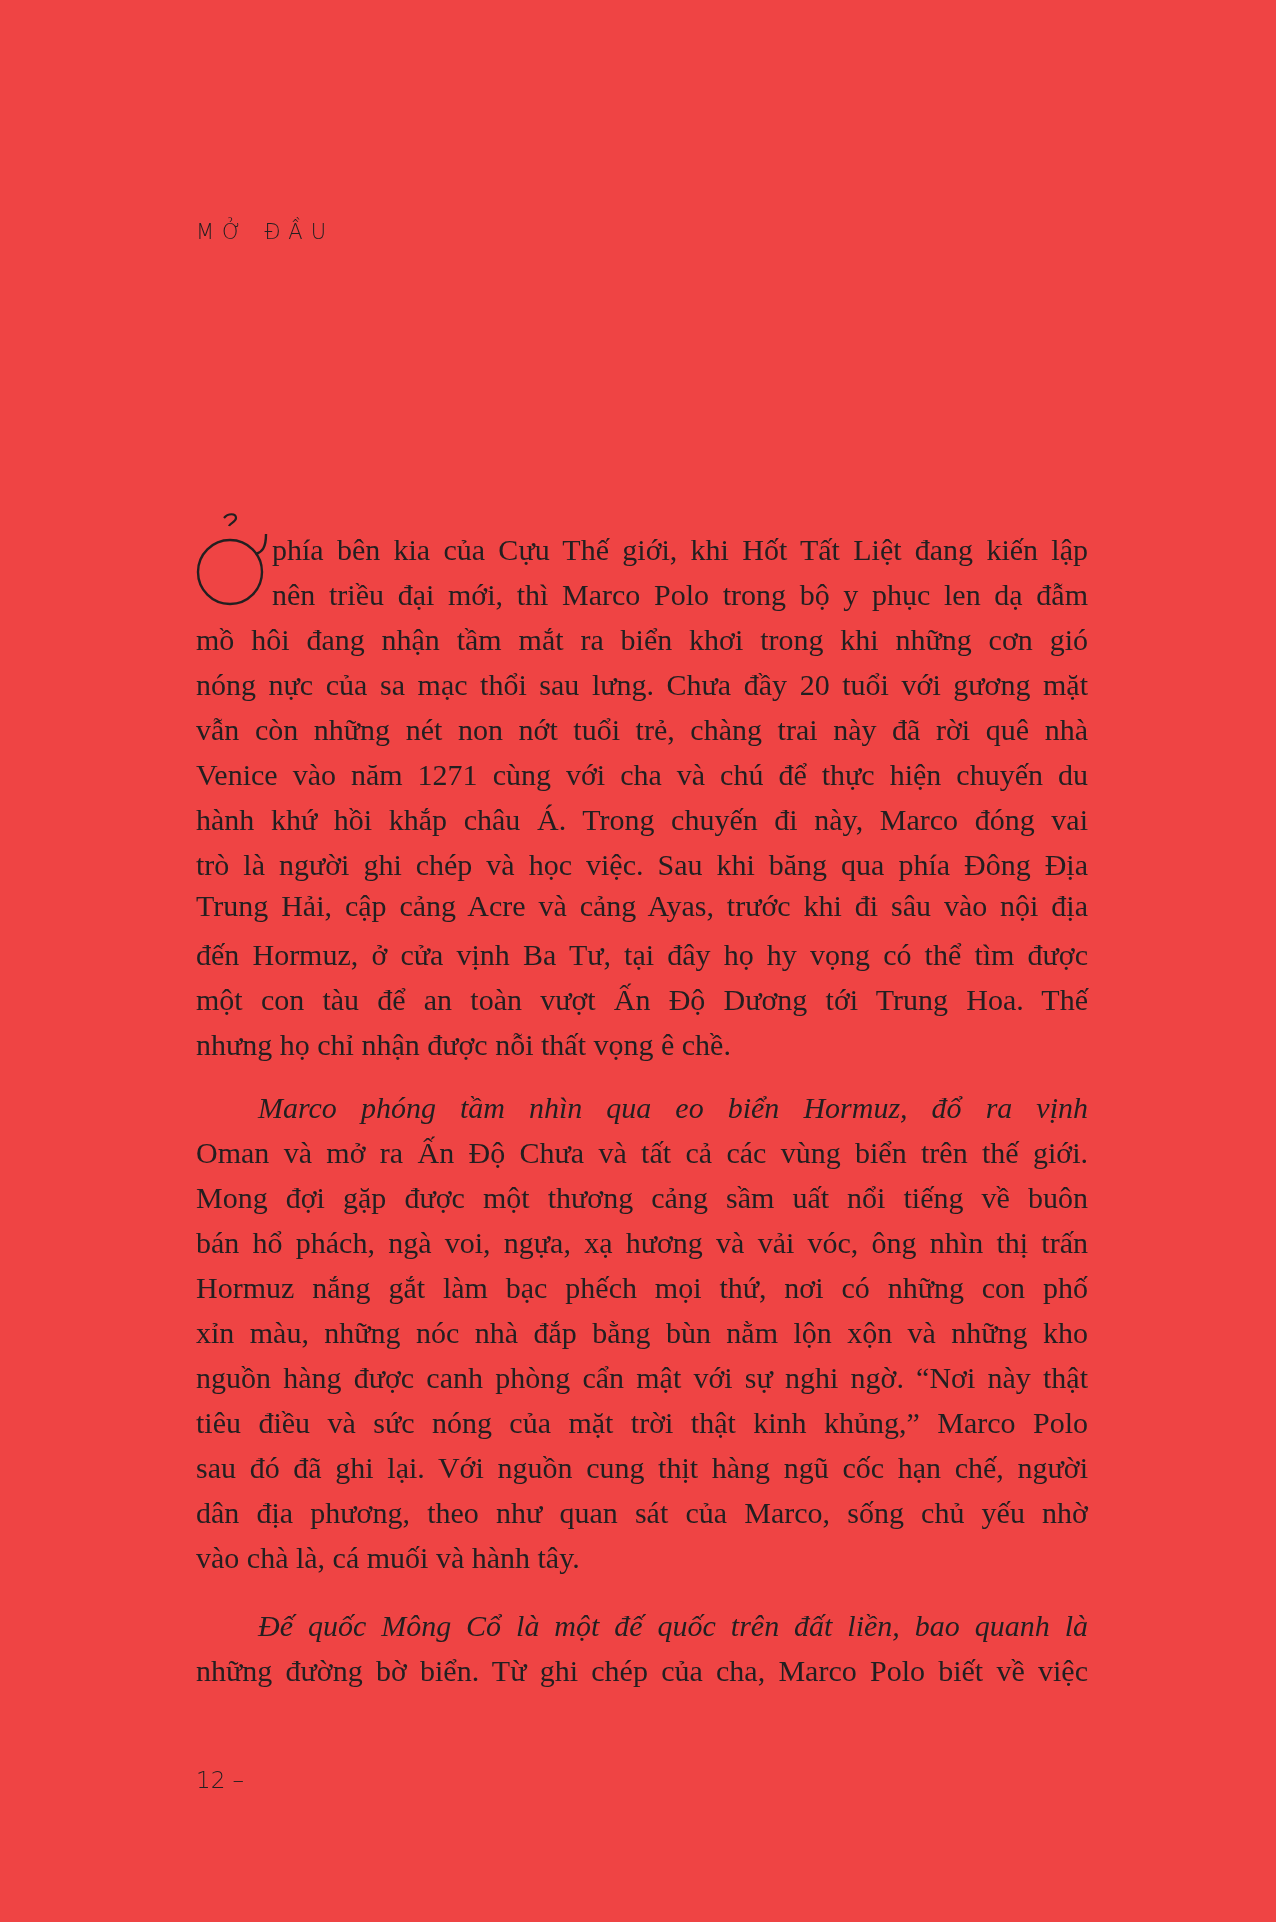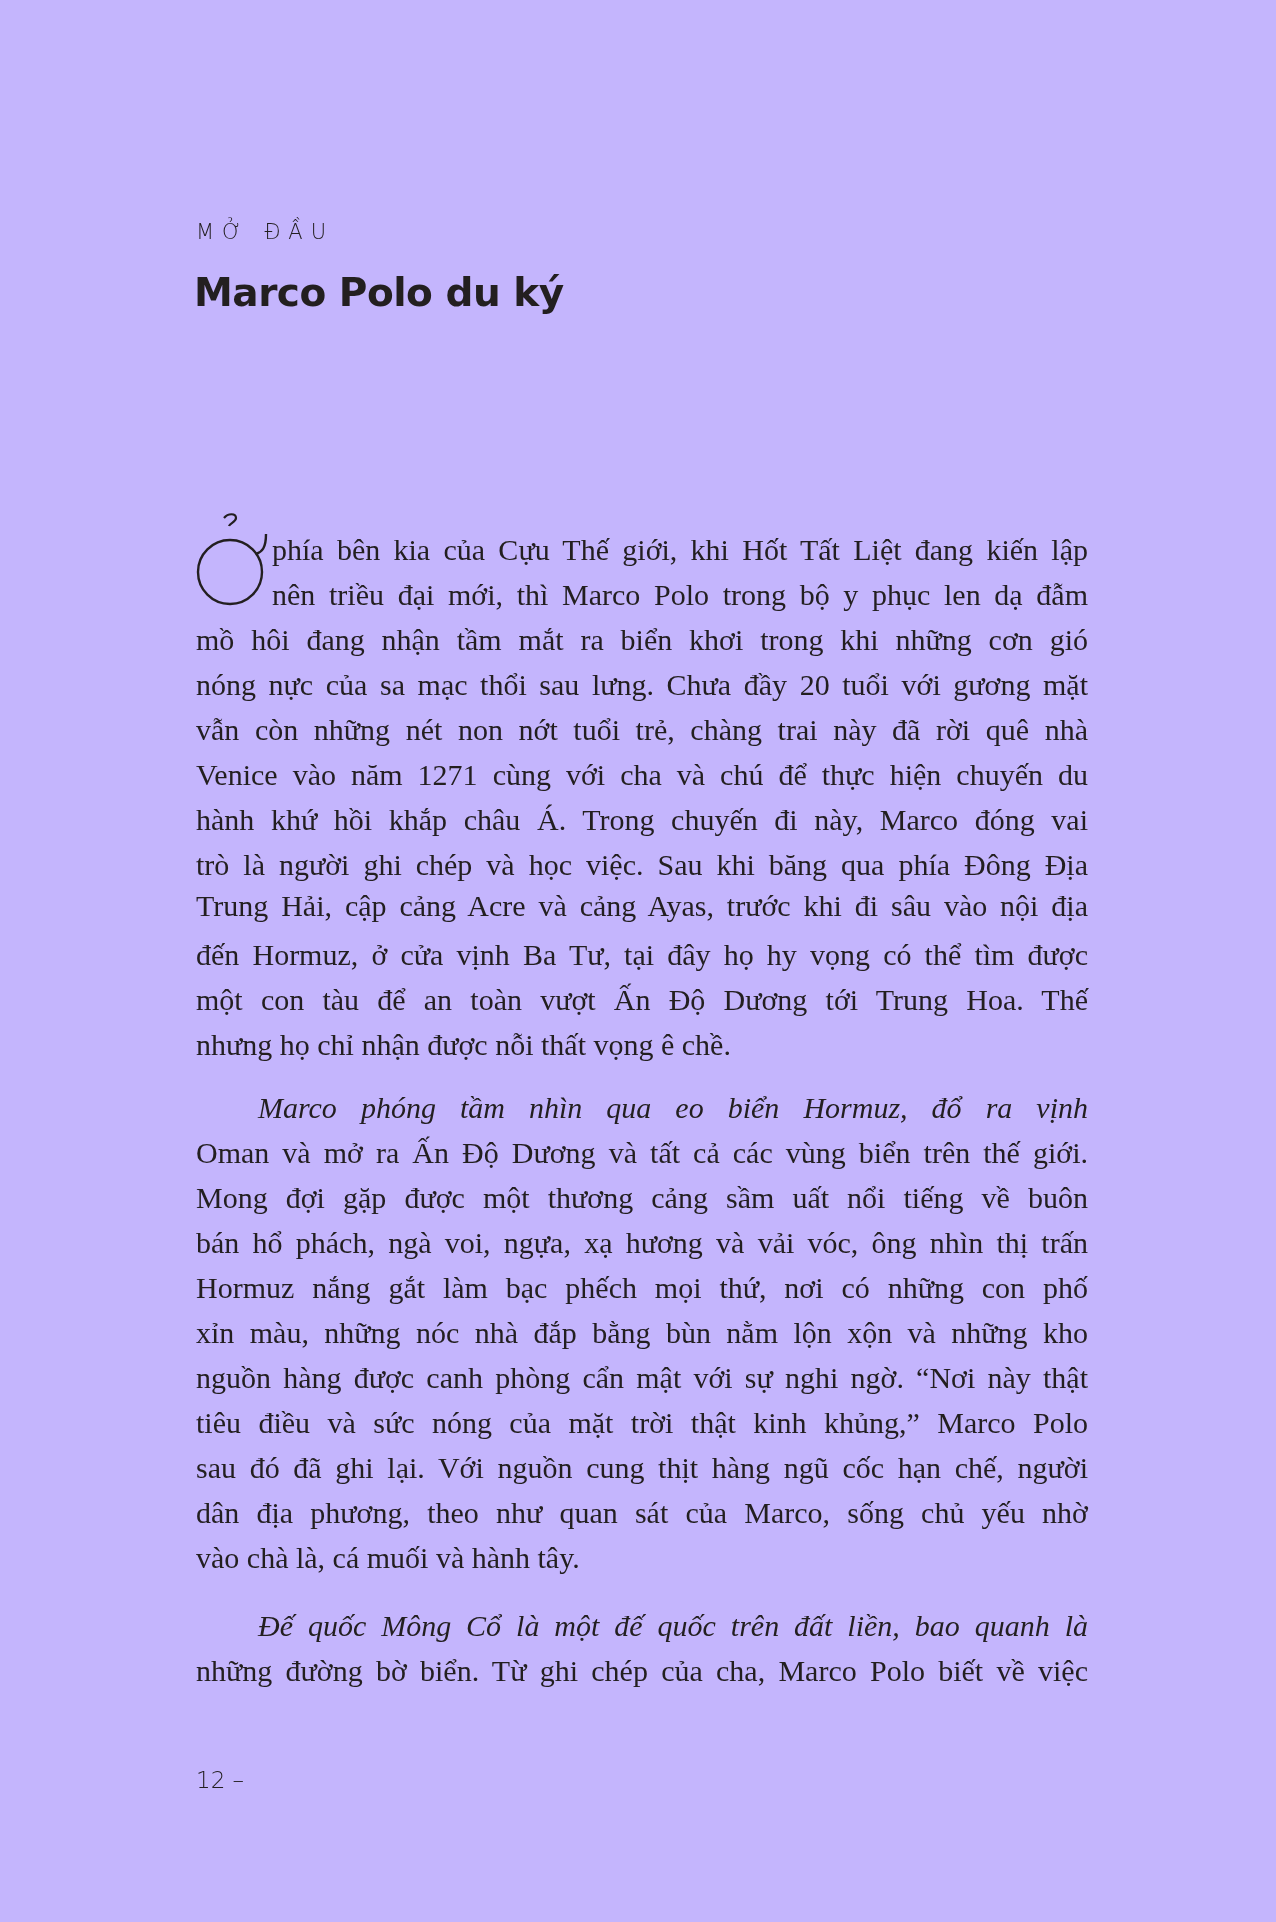--- a/index.html
+++ b/index.html
@@ -1,17 +1,17 @@
 <!DOCTYPE html>
 <html><head>
 <meta charset="utf-8">
 <style>
   html, body { margin: 0; padding: 0; background: #ffffff; }
   body { width: 1276px; height: 1922px; position: relative; overflow: hidden; color: #231f20; }
-  .page { position: absolute; left: 0; top: 0; width: 1276px; height: 1922px; background: #c4b5fd; }
+  .page { position: absolute; left: 0; top: 0; width: 1276px; height: 1922px; background: #ef4444; }
   .chapter-label {
     position: absolute; left: 196px; top: 218px;
     font-family: "DejaVu Sans", sans-serif; font-size: 21px; font-weight: 300;
     letter-spacing: 8px; color: #231f20; line-height: 28px; white-space: nowrap;
   }
   .chapter-title {
     position: absolute; left: 194px; top: 268px;
     font-family: "DejaVu Sans", sans-serif; font-size: 39px; font-weight: bold;
     color: #231f20; line-height: 50px; white-space: nowrap; letter-spacing: -0.5px;
   }
@@ -35,21 +35,20 @@
     font-family: "DejaVu Sans", sans-serif; font-size: 23px; font-weight: 300;
     color: #231f20; white-space: nowrap; line-height: 28px;
   }
 </style>
 </head>
 <body>
 
 <div class="page">
 
   <div class="chapter-label">MỞ ĐẦU</div>
-  <div class="chapter-title">Marco Polo du ký</div>
 
   <svg class="drop-cap" viewBox="0 0 74 100" xmlns="http://www.w3.org/2000/svg">
     <title>Ở</title>
 
     <path d="M28 8 C 32 3, 40 3, 40 8 C 40 12, 34 13, 33 16" fill="none" stroke="#231f20" stroke-width="2.2"></path>
 
     <circle cx="34" cy="62" r="32" fill="none" stroke="#231f20" stroke-width="2.4"></circle>
 
     <path d="M60 44 C 66 42, 70 38, 70 24" fill="none" stroke="#231f20" stroke-width="2.4"></path>
   </svg>
@@ -64,21 +63,21 @@
     <div class="line" style="top:270px">hành khứ hồi khắp châu Á. Trong chuyến đi này, Marco đóng vai</div>
     <div class="line" style="top:315px">trò là người ghi chép và học việc. Sau khi băng qua phía Đông Địa</div>
     <div class="line" style="top:356px">Trung Hải, cập cảng Acre và cảng Ayas, trước khi đi sâu vào nội địa</div>
     <div class="line" style="top:405px">đến Hormuz, ở cửa vịnh Ba Tư, tại đây họ hy vọng có thể tìm được</div>
     <div class="line" style="top:450px">một con tàu để an toàn vượt Ấn Độ Dương tới Trung Hoa. Thế</div>
     <div class="line last" style="top:495px">nhưng họ chỉ nhận được nỗi thất vọng ê chề.</div>
   </div>
 
   <div class="body-text" style="top:1085px;">
     <div class="line indent" style="top:0px">Marco phóng tầm nhìn qua eo biển Hormuz, đổ ra vịnh</div>
-    <div class="line" style="top:45px">Oman và mở ra Ấn Độ Dương và tất cả các vùng biển trên thế giới.</div>
+    <div class="line" style="top:45px">Oman và mở ra Ấn Độ Chưa và tất cả các vùng biển trên thế giới.</div>
     <div class="line" style="top:90px">Mong đợi gặp được một thương cảng sầm uất nổi tiếng về buôn</div>
     <div class="line" style="top:135px">bán hổ phách, ngà voi, ngựa, xạ hương và vải vóc, ông nhìn thị trấn</div>
     <div class="line" style="top:180px">Hormuz nắng gắt làm bạc phếch mọi thứ, nơi có những con phố</div>
     <div class="line" style="top:225px">xỉn màu, những nóc nhà đắp bằng bùn nằm lộn xộn và những kho</div>
     <div class="line" style="top:270px">nguồn hàng được canh phòng cẩn mật với sự nghi ngờ. “Nơi này thật</div>
     <div class="line" style="top:315px">tiêu điều và sức nóng của mặt trời thật kinh khủng,” Marco Polo</div>
     <div class="line" style="top:360px">sau đó đã ghi lại. Với nguồn cung thịt hàng ngũ cốc hạn chế, người</div>
     <div class="line" style="top:405px">dân địa phương, theo như quan sát của Marco, sống chủ yếu nhờ</div>
     <div class="line last" style="top:450px">vào chà là, cá muối và hành tây.</div>
   </div>

